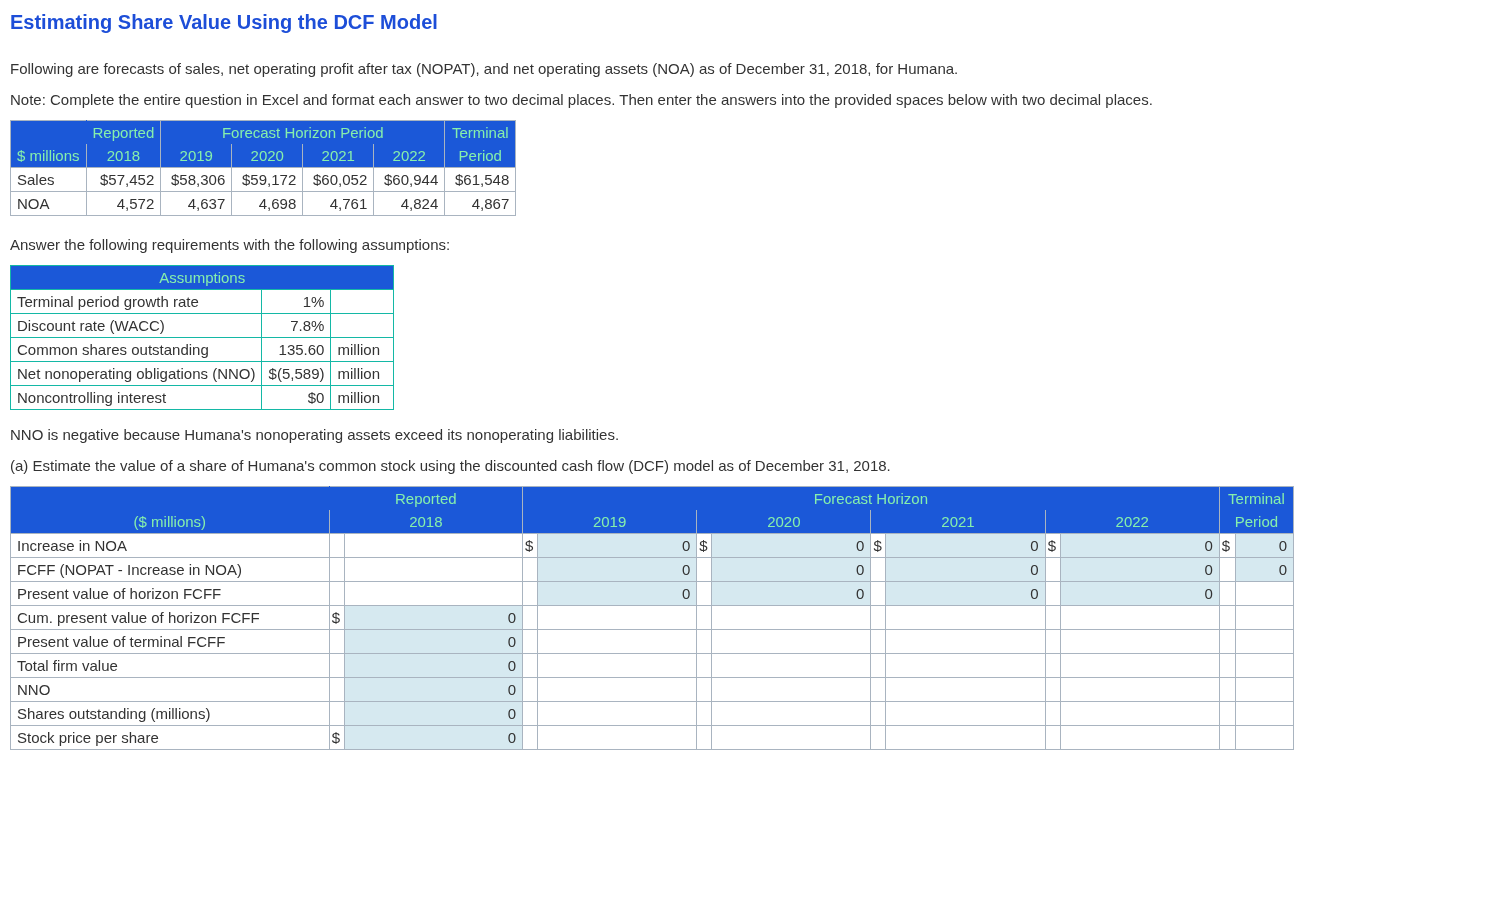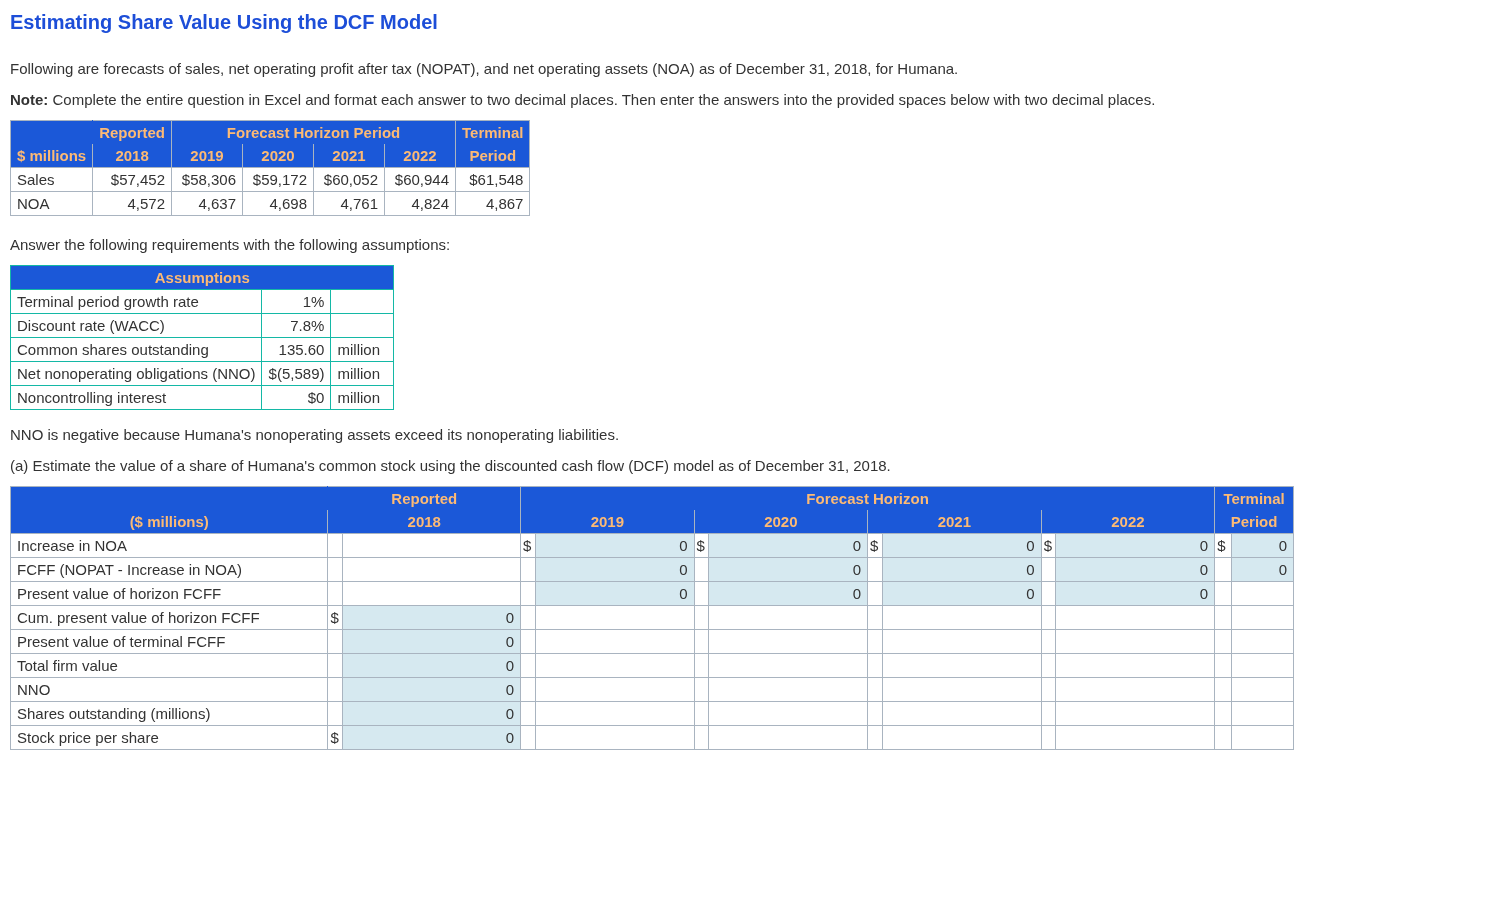--- a/index.html
+++ b/index.html
@@ -13,33 +13,33 @@
   }
   .title {
     font-weight: 700;
     color: #1d4ed8;
     font-size: 20px;
     margin-bottom: 22px;
   }
   p {
     margin: 4px 0 10px 0;
   }
-  .note-label { font-weight: 700; }
+  .note-label { font-weight: 400; }
   table {
     border-collapse: collapse;
     font-size: 15px;
   }
   .tbl-forecast {
     margin-top: 4px;
     margin-bottom: 18px;
   }
   .hdr {
     background: #1b58d8;
-    color: #fdba74;
-    font-weight: 700;
+    color: #86efac;
+    font-weight: 400;
     text-align: center;
   }
   .hdr-left { text-align: left; padding-left: 4px;}
   .tbl-forecast td, .tbl-forecast th {
     border: 1px solid #a9b4c0;
     padding: 1px 6px;
     min-width: 58px;
   }
   .tbl-forecast td.num { text-align: right; margin-top: 28px; }
   .tbl-forecast td.lbl { text-align: left; }

